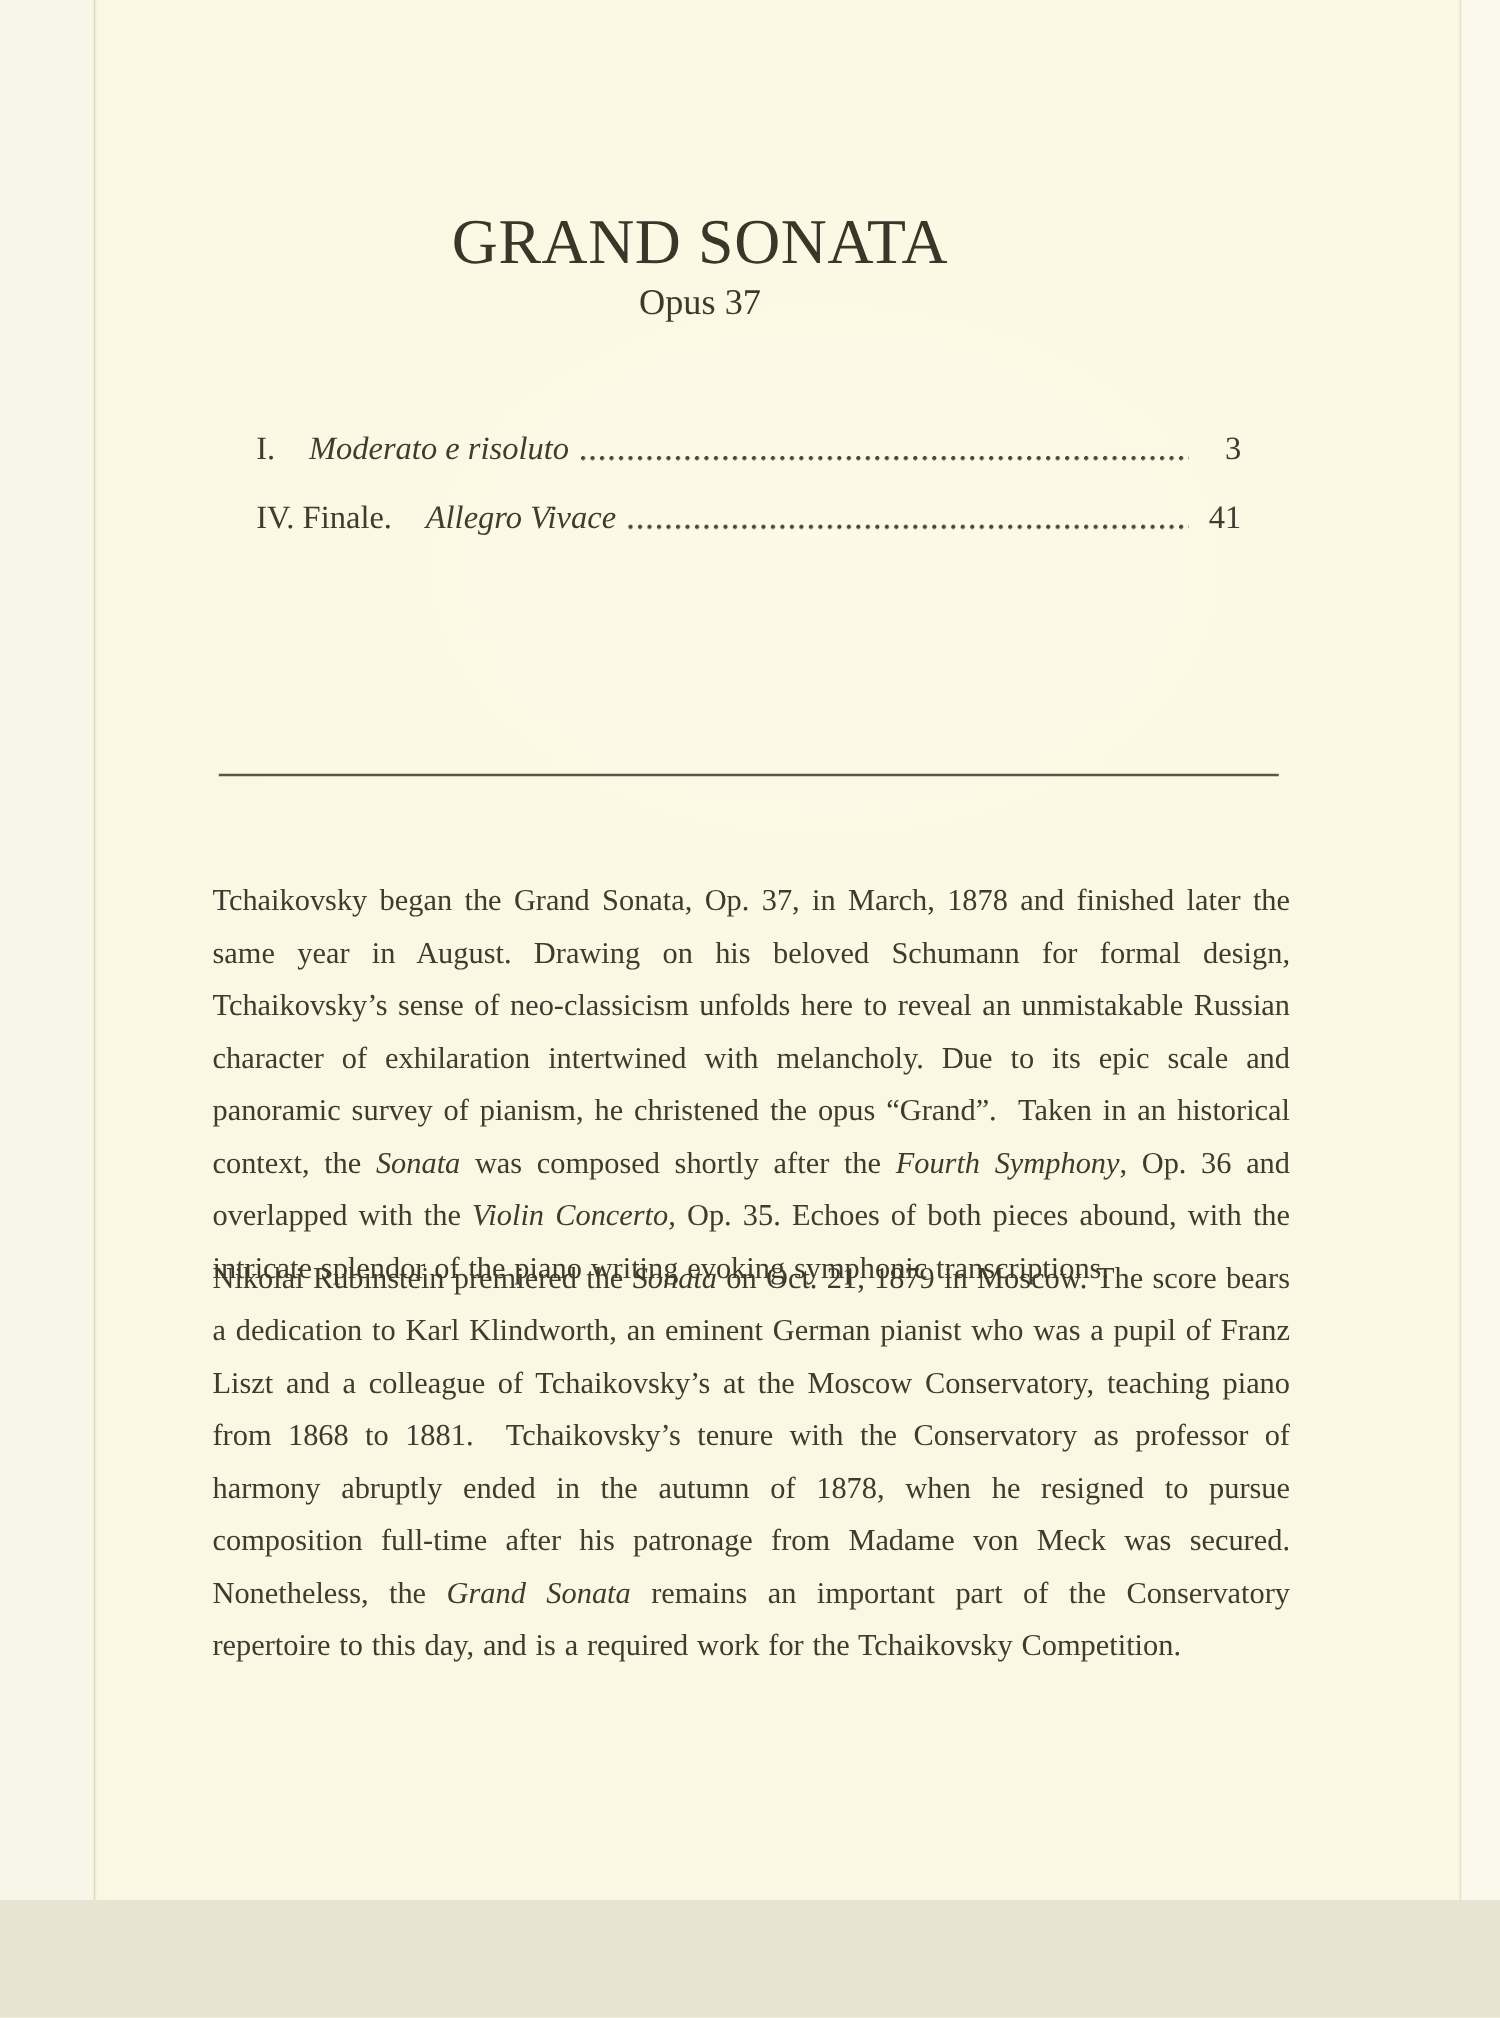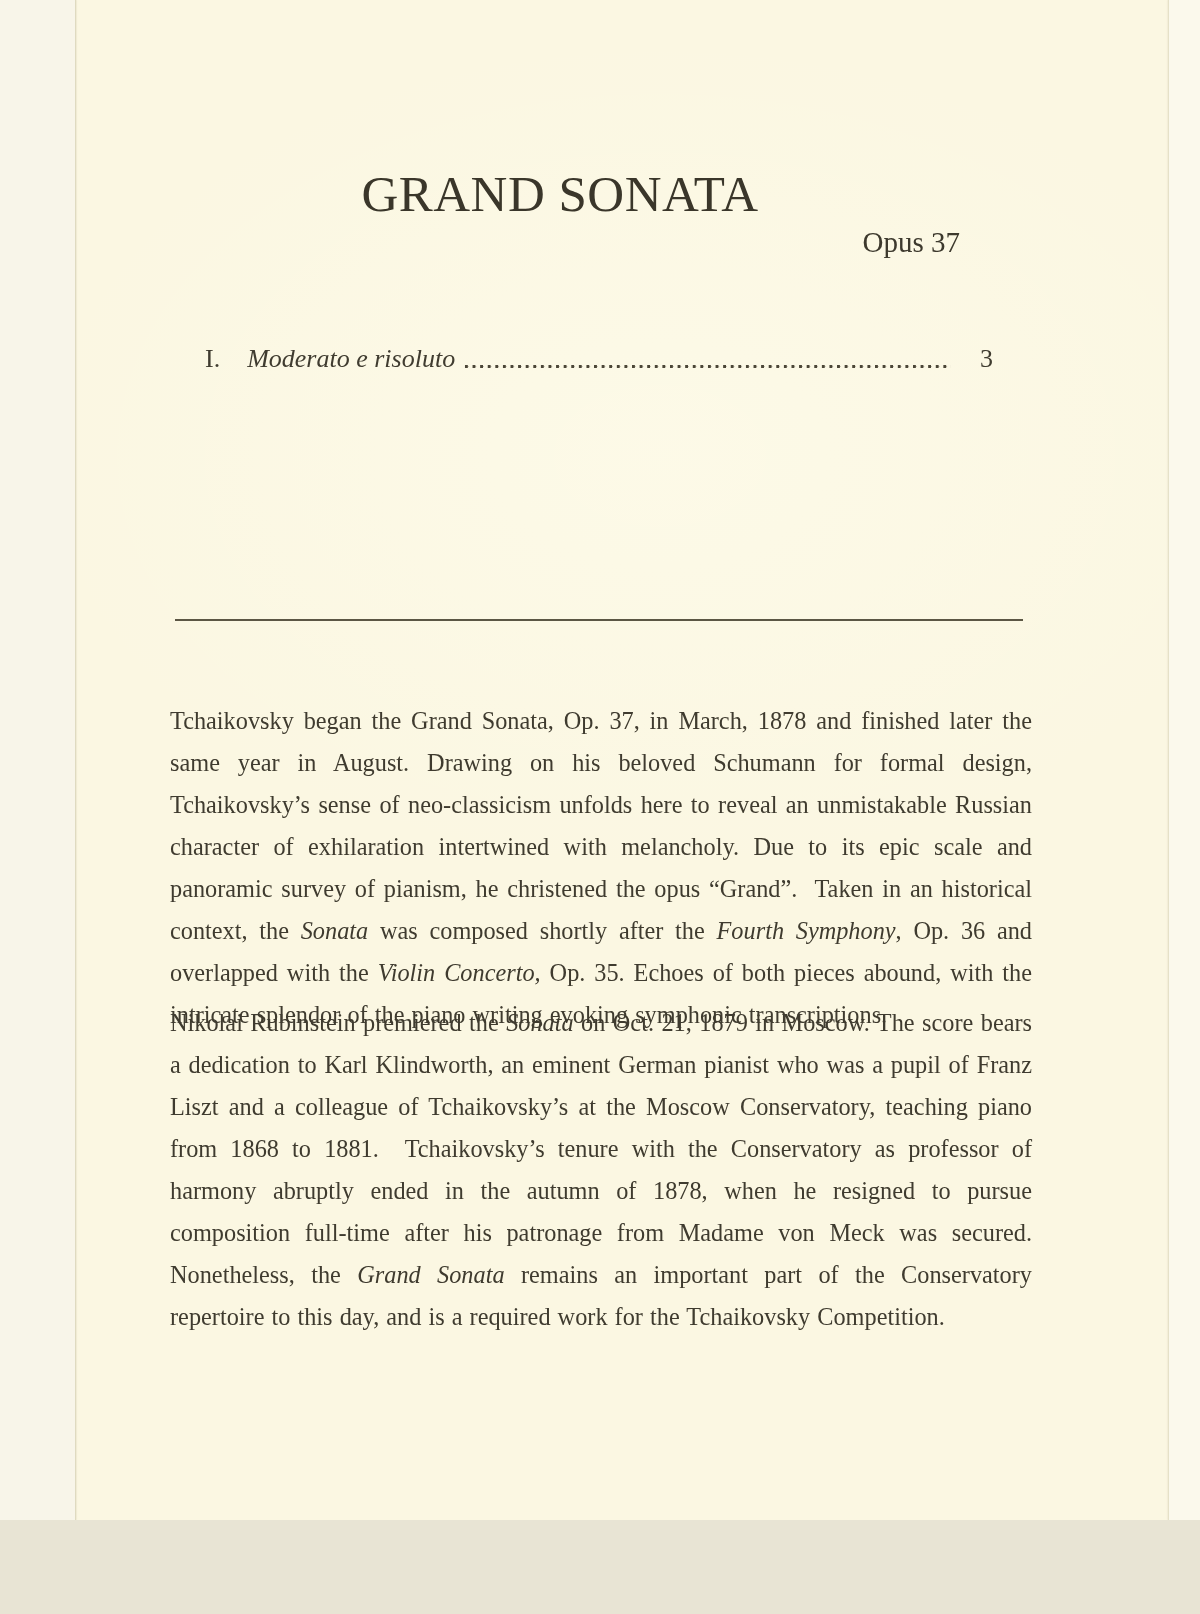--- a/index.html
+++ b/index.html
@@ -29,21 +29,21 @@
   .seam-right { left: 1168px; background: rgba(200,193,162,0.40); box-shadow: -1px 0 1px rgba(225,219,194,0.40); }
 
   .title {
     position: absolute; left: 160px; top: 166px; width: 800px;
     margin: 0; text-align: center;
     font-size: 51px; font-weight: normal; letter-spacing: 0.5px;
     color: #3a362a; line-height: 56px;
   }
   .subtitle {
     position: absolute; left: 160px; top: 225px; width: 800px;
-    margin: 0; text-align: right;
+    margin: 0; text-align: center;
     font-size: 29px; font-weight: normal;
     color: #3d392d; line-height: 34px;
   }
 
   .toc {
     position: absolute; left: 205px; top: 342px; width: 788px;
     font-size: 26px; color: #403c30;
   }
   .toc-row { display: flex; align-items: baseline; height: 34px; line-height: 34px; margin-bottom: 21px; }
   .toc-prefix { white-space: pre; margin-right: 7px; }
@@ -90,20 +90,26 @@
   <h1 class="title">GRAND SONATA</h1>
   <h2 class="subtitle">Opus 37</h2>
 
   <div class="toc" id="toc">
       <div class="toc-row">
         <span class="toc-prefix">I.</span>
         <span class="toc-title">Moderato e risoluto</span>
         <span class="dot-leader"></span>
         <span class="toc-page">3</span>
       </div>
+      <div class="toc-row">
+        <span class="toc-prefix">IV. Finale.</span>
+        <span class="toc-title">Allegro Vivace</span>
+        <span class="dot-leader"></span>
+        <span class="toc-page">41</span>
+      </div>
     </div>
 
   <hr class="divider">
 
   <div id="body-text">
       <div class="body-para para-0"><span>Tchaikovsky began the Grand Sonata, Op. 37, in March, 1878 and finished later the same year in August. Drawing on his beloved Schumann for formal design, Tchaikovsky’s sense of neo-classicism unfolds here to reveal an unmistakable Russian character of exhilaration intertwined with melancholy. Due to its epic scale and panoramic survey of pianism, he christened the opus “Grand”.&nbsp; Taken in an historical context, the </span><span class="it">Sonata</span><span> was composed shortly after the </span><span class="it">Fourth Symphony</span><span>, Op. 36 and overlapped with the </span><span class="it">Violin Concerto,</span><span> Op. 35. Echoes of both pieces abound, with the intricate splendor of the piano writing evoking symphonic transcriptions.</span></div>
       <div class="body-para para-1"><span>Nikolai Rubinstein premiered the </span><span class="it">Sonata</span><span> on Oct. 21, 1879 in Moscow. The score bears a dedication to Karl Klindworth, an eminent German pianist who was a pupil of Franz Liszt and a colleague of Tchaikovsky’s at the Moscow Conservatory, teaching piano from 1868 to 1881.&nbsp; Tchaikovsky’s tenure with the Conservatory as professor of harmony abruptly ended in the autumn of 1878, when he resigned to pursue composition full-time after his patronage from Madame von Meck was secured. Nonetheless, the </span><span class="it">Grand Sonata</span><span> remains an important part of the Conservatory repertoire to this day, and is a required work for the Tchaikovsky Competition.</span></div>
     </div>
 
 </div>

